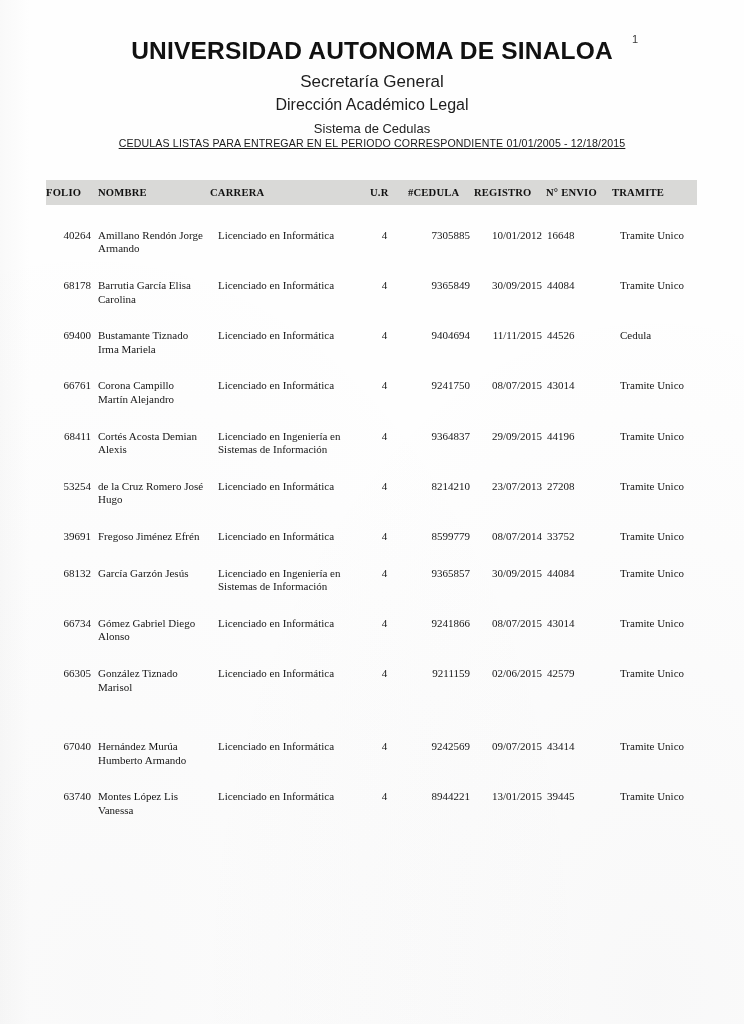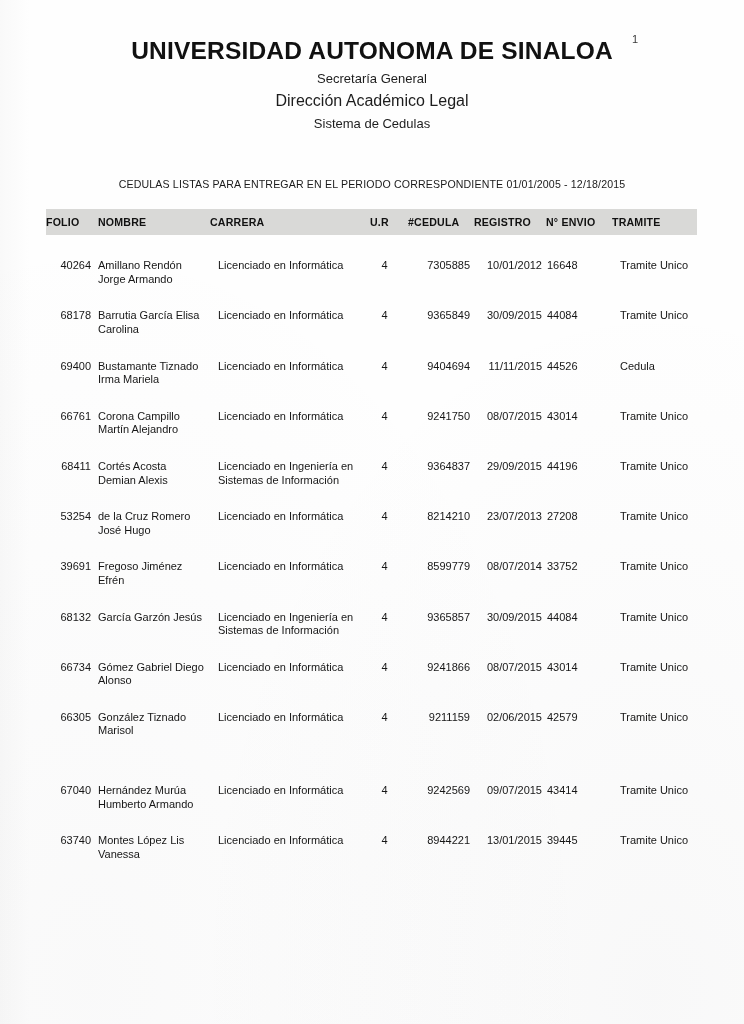--- a/index.html
+++ b/index.html
@@ -38,21 +38,21 @@
     padding-top: 26px;
   }
   .uni-title {
     font-size: 24.5px;
     font-weight: bold;
     letter-spacing: 0.2px;
     color: #111111;
     line-height: 1.1;
   }
   .sub1 {
-    font-size: 13px;
+    font-size: 17px;
     color: #1d1d1d;
     margin-top: 7px;
     line-height: 1.15;
   }
   .sub2 {
     font-size: 16px;
     color: #1d1d1d;
     margin-top: 5px;
     line-height: 1.15;
   }
@@ -65,30 +65,31 @@
   }
   .page-number {
     position: absolute;
     top: 33px;
     left: 632px;
     font-size: 11px;
     color: #3a3a3a;
   }
 
   .report-line {
-    margin-top: 46px;
     text-align: center;
     font-size: 10.6px;
     letter-spacing: 0.15px;
     color: #1a1a1a;
+    text-decoration: underline;
   }
 
   .table-wrap {
-    margin-top: 19px;
+    margin-top: 31px;
     padding: 0 46px 0 46px;
+    font-family: Liberation Serif, serif;
   }
   table.cedulas {
     width: 651px;
     border-collapse: collapse;
     table-layout: fixed;
   }
   table.cedulas thead th {
     background: #d9d9d7;
     font-size: 10.6px;
     font-weight: bold;

